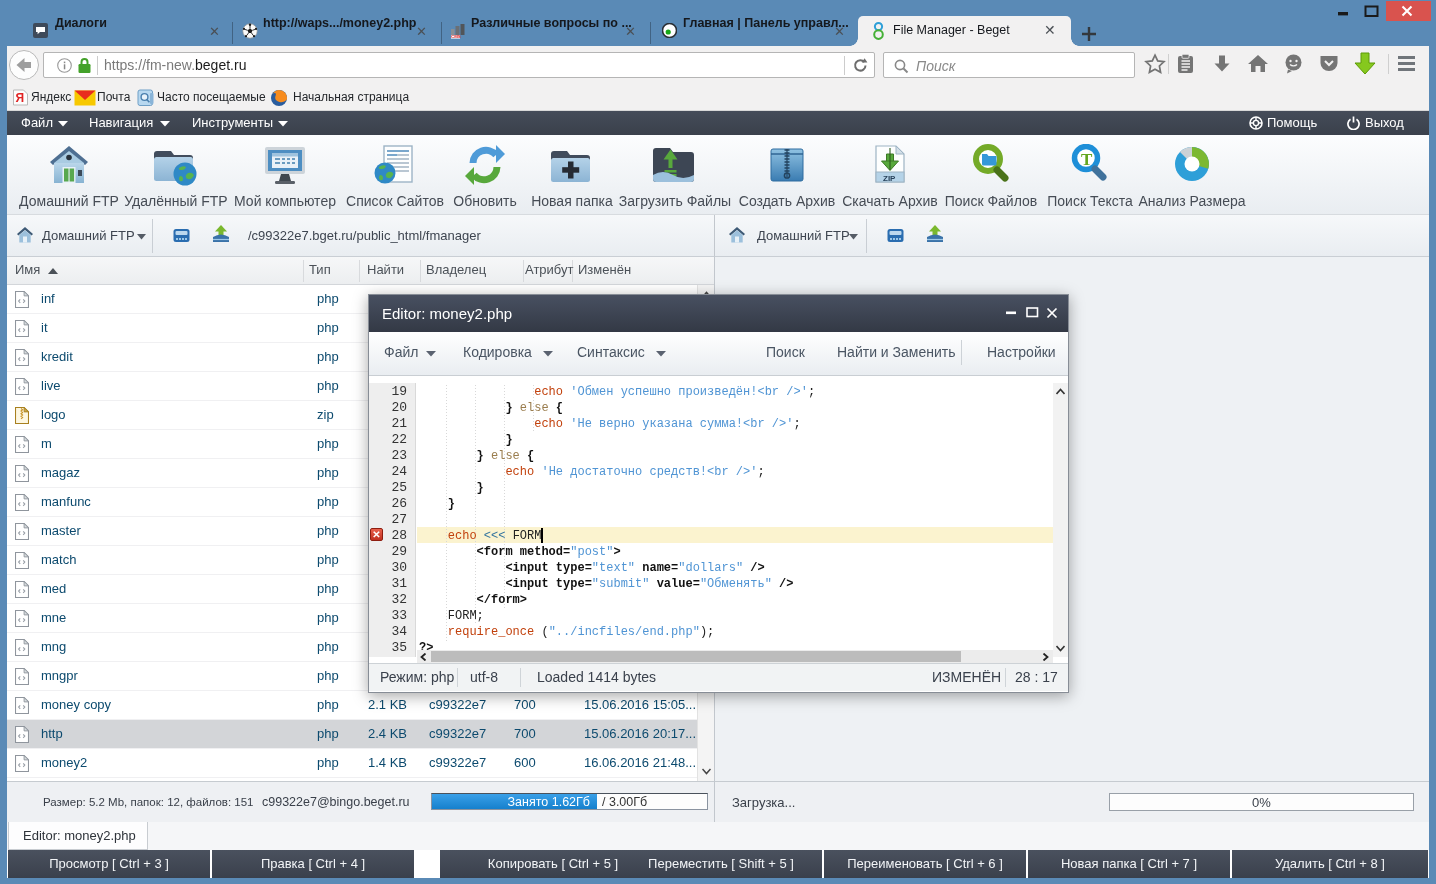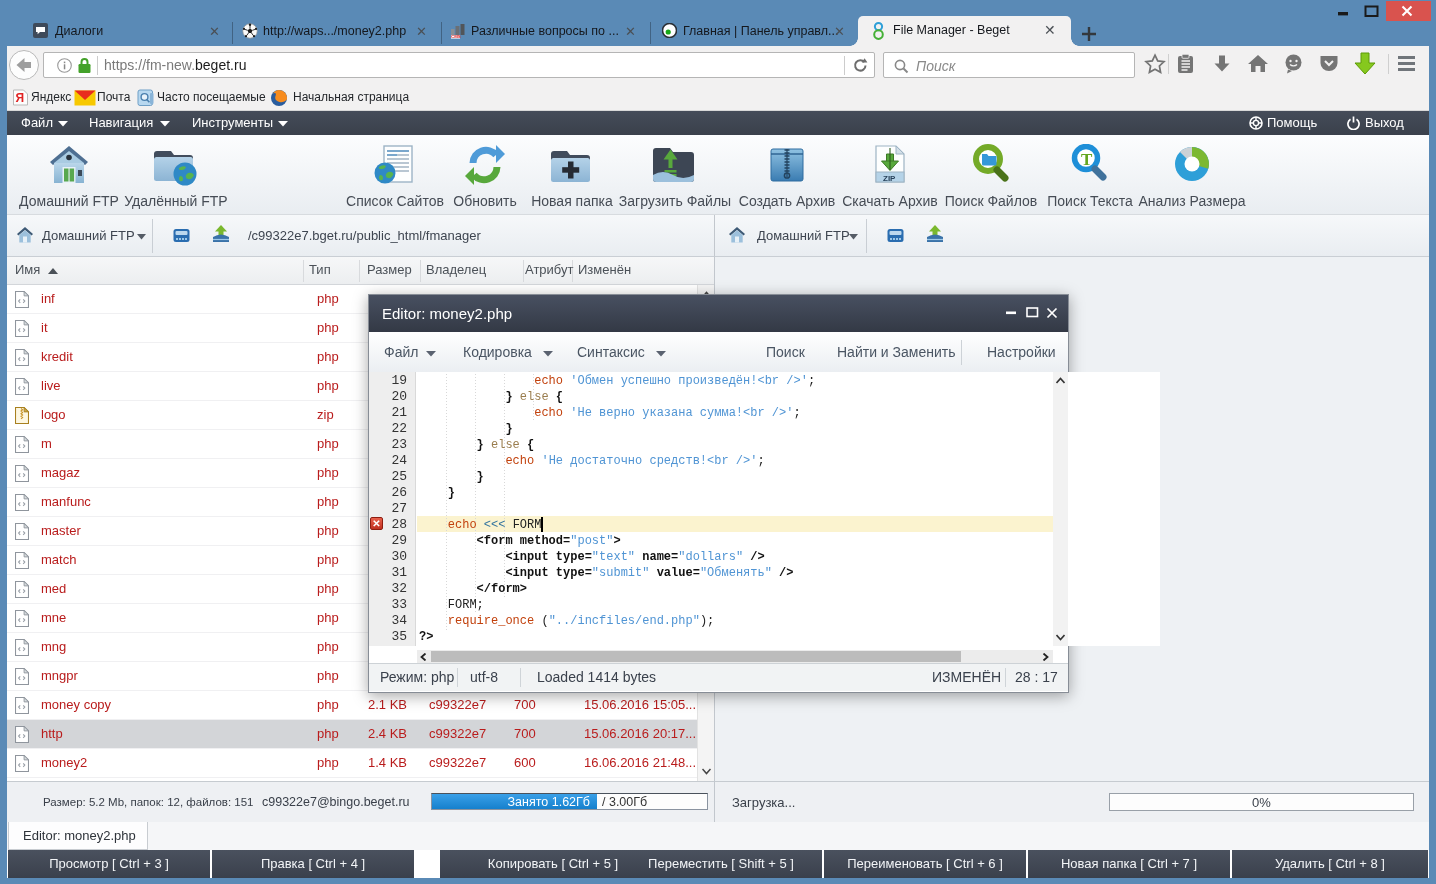--- a/index.html
+++ b/index.html
@@ -2,21 +2,21 @@
 <html><head><meta charset="utf-8">
 <style>
 * { margin:0; padding:0; box-sizing:border-box; }
 html,body { width:1436px; height:884px; overflow:hidden; }
 body { font-family:"Liberation Sans", sans-serif; position:relative; background:#5a8ab6; }
 .abs { position:absolute; }
 
 #tabs { position:absolute; left:0; top:0; width:1436px; height:46px; background:#5a8ab6; }
 .tabsep { position:absolute; top:22px; height:22px; width:1px; background:rgba(0,0,0,0.28); }
 .tab { position:absolute; top:16px; height:30px; font-size:12.5px; color:#15181d; }
-.tabtxt { position:absolute; top:8px; white-space:nowrap; }
+.tabtxt { position:absolute; top:0; white-space:nowrap;font-weight:bold; }
 .tabx { position:absolute; top:8px; font-size:13px; color:#4a4f54; }
 #activetab { position:absolute; left:858px; top:16px; width:213px; height:30px; background:#f2f1f1; border-radius:5px 5px 0 0; }
 #activetab:before { content:""; position:absolute; left:-8px; bottom:0; width:8px; height:8px; background:radial-gradient(circle at 0 0, transparent 7.5px, #f2f1f1 8px); }
 #activetab:after { content:""; position:absolute; right:-8px; bottom:0; width:8px; height:8px; background:radial-gradient(circle at 8px 0, transparent 7.5px, #f2f1f1 8px); }
 #winbtns { position:absolute; left:0; top:0; width:1436px; height:46px; }
 #btnclose { position:absolute; left:1386px; top:1px; width:45px; height:20px; background:#d9534e; }
 #btnclose svg { position:absolute; left:14px; top:3px; }
 
 #chrome { position:absolute; left:7px; top:46px; width:1422px; height:39px; background:#f2f1f1; }
 #bmbar { position:absolute; left:7px; top:85px; width:1422px; height:26px; background:#f2f1f1; border-bottom:1px solid #d8d8d8; font-size:12px; color:#24272b; }
@@ -35,21 +35,21 @@
 .tblabel { position:absolute; top:52px; width:100%; text-align:center; white-space:nowrap; }
 #pathbarL { position:absolute; left:7px; top:215px; width:707px; height:42px; background:linear-gradient(#f6f8fa,#e9edf1); border-bottom:1px solid #c9ced4; }
 #pathbarR { position:absolute; left:714px; top:215px; width:715px; height:42px; background:linear-gradient(#f6f8fa,#e9edf1); border-bottom:1px solid #c9ced4; border-left:1px solid #c2c7cd; }
 .pbtext { position:absolute; top:13px; font-size:13px; color:#3e4550; }
 .pbsep { position:absolute; top:4px; height:34px; width:1px; background:#c9ced4; }
 
 #lpanel { position:absolute; left:7px; top:257px; width:707px; height:524px; background:#fff; }
 #thead { position:absolute; left:0; top:0; width:707px; height:28px; background:linear-gradient(#f6f7f8,#eceef0); border-bottom:1px solid #d3d6da; font-size:13px; color:#4b5158; }
 .th { position:absolute; top:5px; }
 .thsep { position:absolute; top:3px; height:22px; width:1px; background:#d8dadd; }
-.row { position:absolute; left:0; width:690px; height:29px; border-bottom:1px solid #f0f0f2; font-size:13px; color:#b91c1c; }
+.row { position:absolute; left:0; width:690px; height:29px; border-bottom:1px solid #f0f0f2; font-size:13px; color:#0c4a6e; }
 .row.sel { background:#d3d5d8; }
 .rname { position:absolute; left:34px; top:6px; }
 .rtype { position:absolute; left:310px; top:6px; }
 .rsize { position:absolute; left:361px; top:6px; }
 .rown { position:absolute; left:422px; top:6px; }
 .rattr { position:absolute; left:507px; top:6px; width:44px; text-align:left; }
 .rdate { position:absolute; left:577px; top:6px; white-space:nowrap; }
 .ficon { position:absolute; left:8px; top:6px; }
 #vsb { position:absolute; left:690px; top:28px; width:17px; height:496px; background:#f4f4f4; border-left:1px solid #e2e2e2; }
 
@@ -58,21 +58,21 @@
 #statusL { position:absolute; left:7px; top:781px; width:707px; height:41px; background:#eef0f3; border-top:1px solid #c6cbd0; font-size:12.5px; color:#3a404a; }
 #statusR { position:absolute; left:714px; top:781px; width:715px; height:41px; background:#eef0f3; border-top:1px solid #c6cbd0; border-left:1px solid #c2c7cd; font-size:13px; color:#3a404a; }
 #taskrow { position:absolute; left:7px; top:822px; width:1422px; height:28px; background:#f5f6f8; }
 #edtab { position:absolute; left:1px; top:0; width:140px; height:28px; background:#fdfdfe; border:1px solid #c8ccd1; border-top:none; font-size:13px; color:#2e333a; }
 #bbar { position:absolute; left:7px; top:850px; width:1422px; height:28px; background:#fff; }
 .bbtn { position:absolute; top:0; height:28px; background:linear-gradient(#4a515e,#3a404c); color:#f2f4f7; font-size:13px; text-align:center; line-height:28px; white-space:nowrap; }
 
 #editor { position:absolute; left:368px; top:294px; width:701px; height:399px; background:#fff; border:1px solid #878d96; box-shadow:0 3px 14px rgba(0,0,0,0.35); }
 #edtitle { position:absolute; left:0; top:0; width:699px; height:37px; background:linear-gradient(#485061,#333945); color:#fff; font-size:15px; }
 #edmenu { position:absolute; left:0; top:37px; width:699px; height:44px; background:linear-gradient(#ffffff,#e9edf1); border-bottom:1px solid #c9ced3; font-size:14px; color:#4a5563; }
-#edbody { position:absolute; left:0; top:77px; width:791px; height:274px; background:#fff; overflow:hidden; font-family:"Liberation Mono", monospace; font-size:12px; }
+#edbody { position:absolute; left:0; top:88px; width:699px; height:274px; background:#fff; overflow:hidden; font-family:"Liberation Mono", monospace; font-size:12px; }
 #gutter { position:absolute; left:0; top:0; width:47px; height:274px; background:#eeeeee; border-right:1px solid #d9d9d9; }
 .lnum { position:absolute; right:8px; width:30px; text-align:right; color:#333; font-size:13px; margin-top:-1px; }
 .cline { position:absolute; left:50px; white-space:pre; color:#222; }
 .cline .k { color:#c2410c; }
 .cline .s { color:#4f94d4; }
 .cline .e { color:#9a7d4e; }
 .cline .t { font-weight:bold; color:#111; }
 #hl28 { position:absolute; left:48px; top:144px; width:636px; height:16px; background:#fbf3cf; }
 #caret { position:absolute; left:172px; top:145px; width:2px; height:15px; background:#000; }
 #xicon { position:absolute; left:1px; top:145px; width:13px; height:13px; background:linear-gradient(#e8604c,#c03020); border:1px solid #8e1d10; border-radius:2px; color:#fff; font-size:10px; font-weight:bold; text-align:center; line-height:12px; font-family:"Liberation Sans",sans-serif; }
@@ -298,20 +298,32 @@
           <linearGradient id="fgrad" x1="0" y1="0" x2="0" y2="1">
             <stop offset="0" stop-color="#b4d2e8"></stop>
             <stop offset="1" stop-color="#8cb4d4"></stop>
           </linearGradient>
         </defs>
       <circle cx="33" cy="31" r="11.5" fill="#2f89c6"></circle>
       <path d="M27 25 q4 -3 7 -1 q-1 3 -4 3 q-4 0 -3 -2 Z M36 30 q4 -1 6 2 q-2 5 -6 4 q-3 -1 -2 -4 Z M28 33 q3 0 3 3 q0 3 -3 2 q-2 -2 0 -5 Z" fill="#58b44e"></path>
     </svg>
     <div class="tblabel">Удалённый FTP</div>
   </div>
+  <div class="tbitem" style="left:218px;width:120px">
+    <svg width="46" height="44" viewBox="0 0 46 44" style="margin-top:2px">
+      <rect x="3" y="4" width="40" height="27" rx="2" fill="#cdd4da"></rect>
+      <rect x="6" y="7" width="34" height="21" fill="#4d8ec2"></rect>
+      <rect x="10" y="10" width="26" height="15" fill="#e9f1f7"></rect>
+      <rect x="10" y="10" width="26" height="3.5" fill="#9ec3de"></rect>
+      <path d="M13 15h5v2h-5zM13 19h5v2h-5zM20 15h3v2h-3zM25 15h3v2h-3zM30 15h3v2h-3zM20 19h3v2h-3zM25 19h3v2h-3zM30 19h3v2h-3z" fill="#6a9cc0"></path>
+      <polygon points="19,31 27,31 29,38 17,38" fill="#3f474f"></polygon>
+      <rect x="13" y="38" width="20" height="3" rx="1.2" fill="#5a6068"></rect>
+    </svg>
+    <div class="tblabel">Мой компьютер</div>
+  </div>
   <div class="tbitem" style="left:328px;width:120px">
     <svg width="46" height="44" viewBox="0 0 46 44" style="margin-top:2px">
       <rect x="12" y="3" width="28" height="36" fill="#fdfefe" stroke="#9db4c6" stroke-width="1.4"></rect>
       <path d="M15 8h22M15 12h22M15 16h22M15 20h22M15 24h22M15 28h22" stroke="#b8c6d2" stroke-width="1.8"></path>
       <path d="M15 8h22M15 12h10" stroke="#7aa7cc" stroke-width="1.8"></path>
       <circle cx="13" cy="30" r="10.5" fill="#2f89c6"></circle>
       <path d="M7 24 q4 -3 7 -1 q-1 3 -4 3 q-4 0 -3 -2 Z M16 29 q4 -1 5.5 2 q-2 5 -5.5 4 q-3 -1 -2 -4 Z M8 32 q3 0 3 3 q0 3 -3 2 q-2 -2 0 -5 Z" fill="#58b44e"></path>
     </svg>
     <div class="tblabel">Список Сайтов</div>
   </div>
@@ -451,21 +463,21 @@
   <span class="th" style="left:8px">Имя</span>
   <svg class="abs" style="left:41px;top:11px" width="10" height="7" viewBox="0 0 10 7">
         <polygon points="5,0 10,6 0,6" fill="#4b5158"></polygon>
       </svg>
   <div class="thsep" style="left:296px"></div>
   <div class="thsep" style="left:352px"></div>
   <div class="thsep" style="left:413px"></div>
   <div class="thsep" style="left:516px"></div>
   <div class="thsep" style="left:565px"></div>
   <span class="th" style="left:302px">Тип</span>
-  <span class="th" style="left:360px">Размер</span>
+  <span class="th" style="left:360px">Найти</span>
   <span class="th" style="left:419px">Владелец</span>
   <span class="th" style="left:518px">Атрибут</span>
   <span class="th" style="left:571px">Изменён</span>
 </div>
 <div class="row" style="top:28px">
       <svg class="ficon" width="14" height="17" viewBox="0 0 14 17">
         <path d="M0.5 0.5 h8.6 l4.4 4.4 v11.6 h-13 Z" fill="#fff" stroke="#8f959d" stroke-width="1.1"></path>
         <path d="M9.1 0.5 l4.4 4.4 h-4.4 Z" fill="#d8dcdf" stroke="#8f959d" stroke-width="0.9"></path>
         <path d="M5.2 8.3 L3.6 10.1 5.2 11.9 M8.2 8.3 L9.8 10.1 8.2 11.9" stroke="#9aa0a8" stroke-width="1.1" fill="none"></path>
       </svg>

